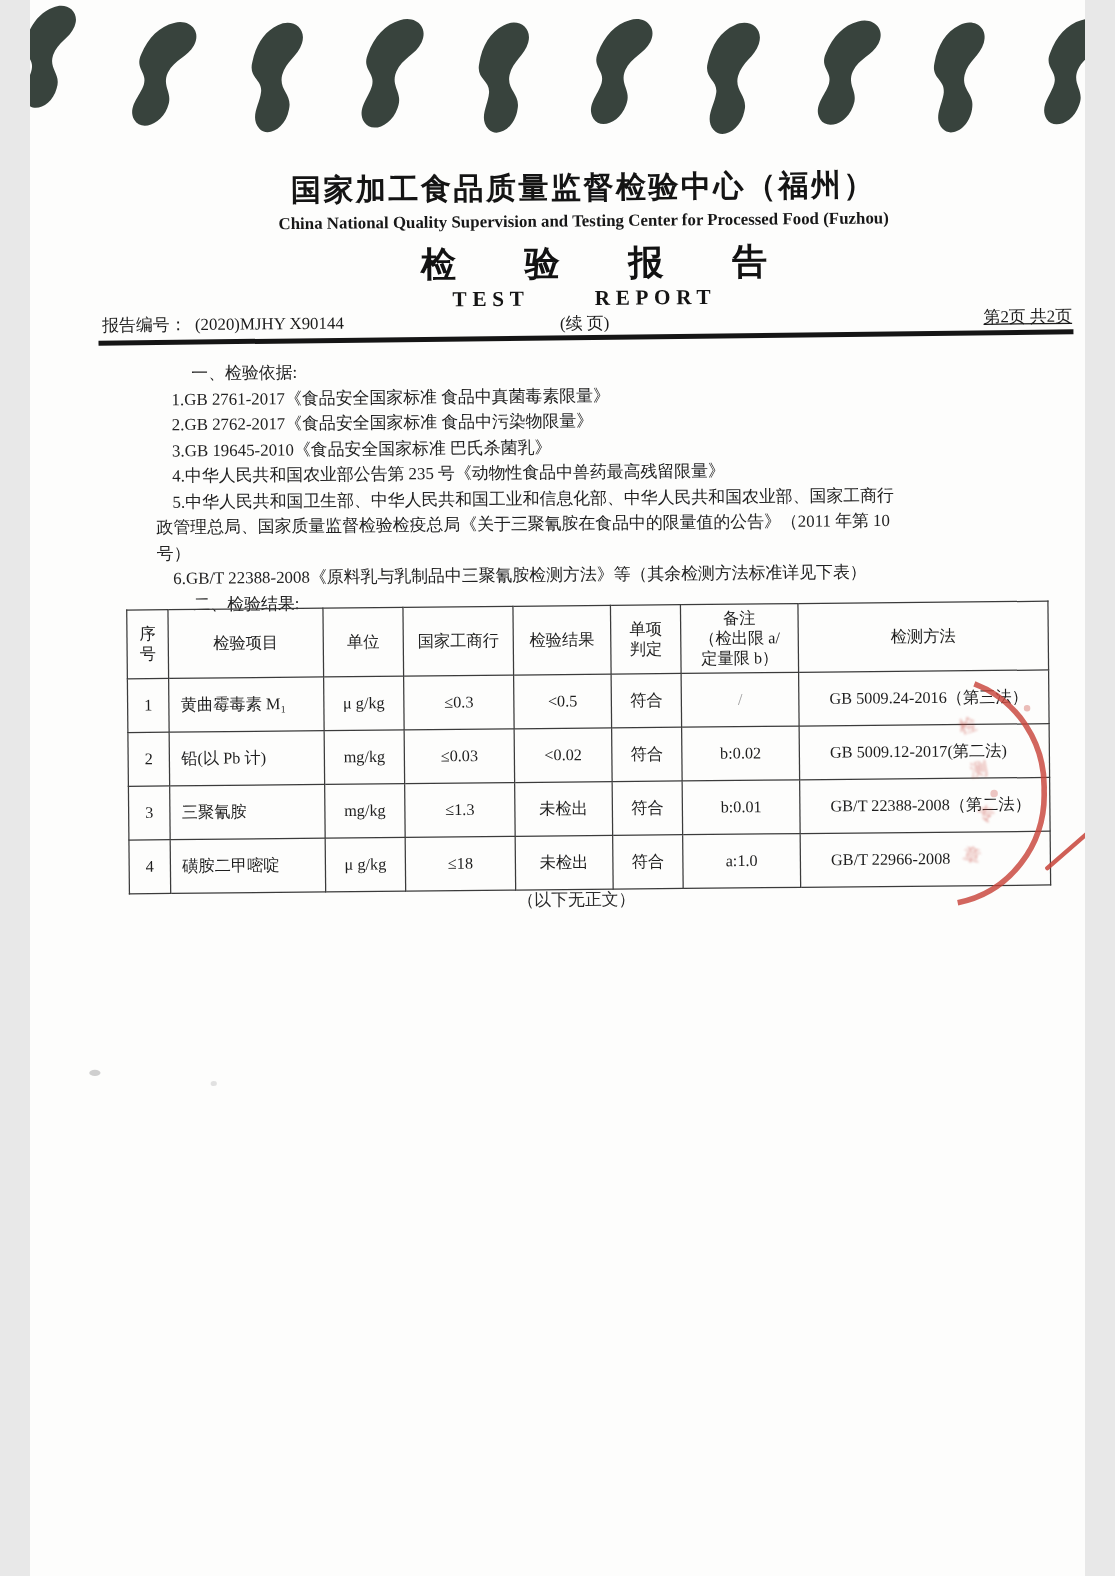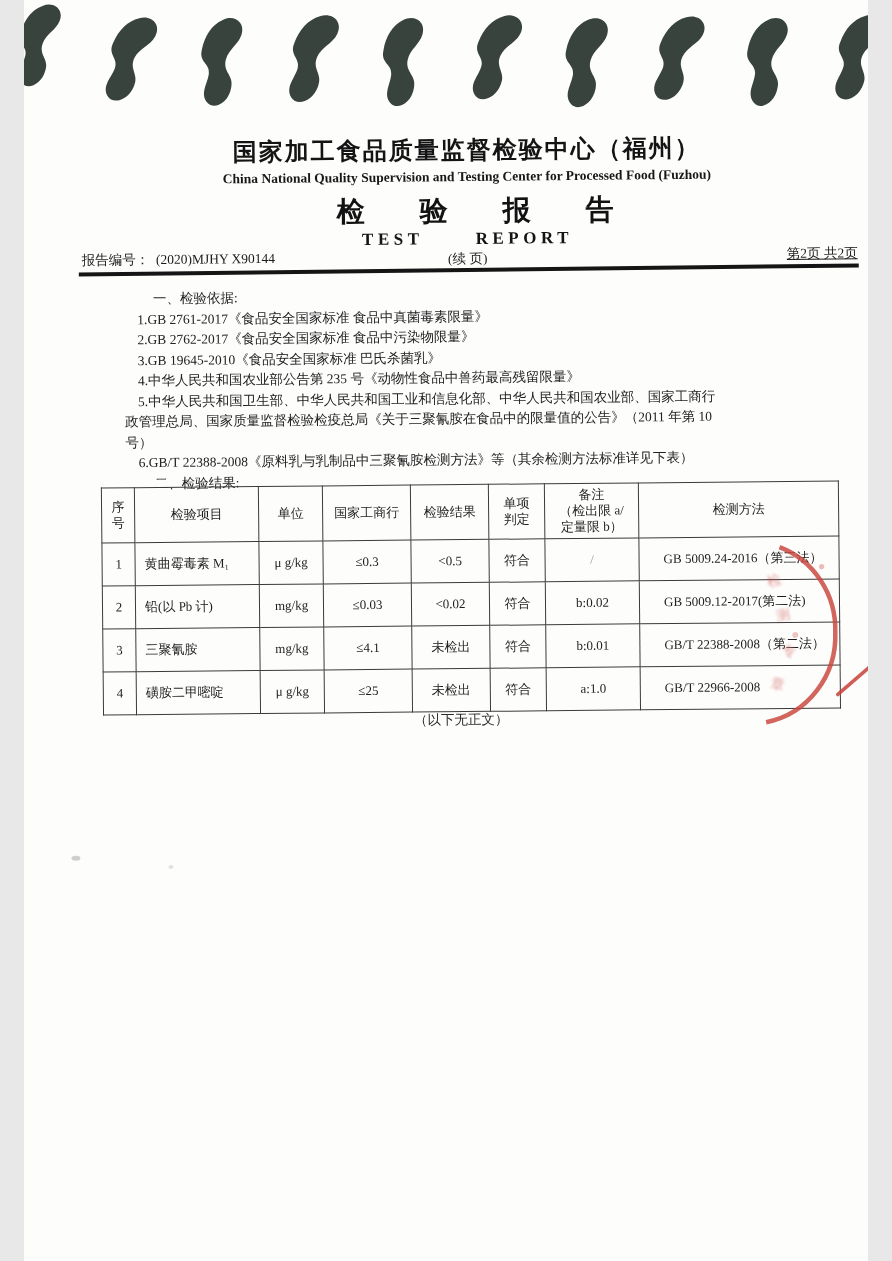--- a/index.html
+++ b/index.html
@@ -144,31 +144,31 @@
           <td>≤0.03</td>
           <td>&lt;0.02</td>
           <td>符合</td>
           <td>b:0.02</td>
           <td class="c-method">GB 5009.12-2017(第二法)</td>
         </tr>
         <tr>
           <td>3</td>
           <td class="c-item">三聚氰胺</td>
           <td>mg/kg</td>
-          <td>≤4.1</td>
+          <td>≤1.3</td>
           <td>未检出</td>
           <td>符合</td>
           <td>b:0.01</td>
           <td class="c-method">GB/T 22388-2008（第二法）</td>
         </tr>
         <tr>
           <td>4</td>
           <td class="c-item">磺胺二甲嘧啶</td>
           <td>μ g/kg</td>
-          <td>≤25</td>
+          <td>≤18</td>
           <td>未检出</td>
           <td>符合</td>
           <td>a:1.0</td>
           <td class="c-method">GB/T 22966-2008</td>
         </tr>
       </tbody>
     </table>
 
     <div class="closing">（以下无正文）</div>
 

